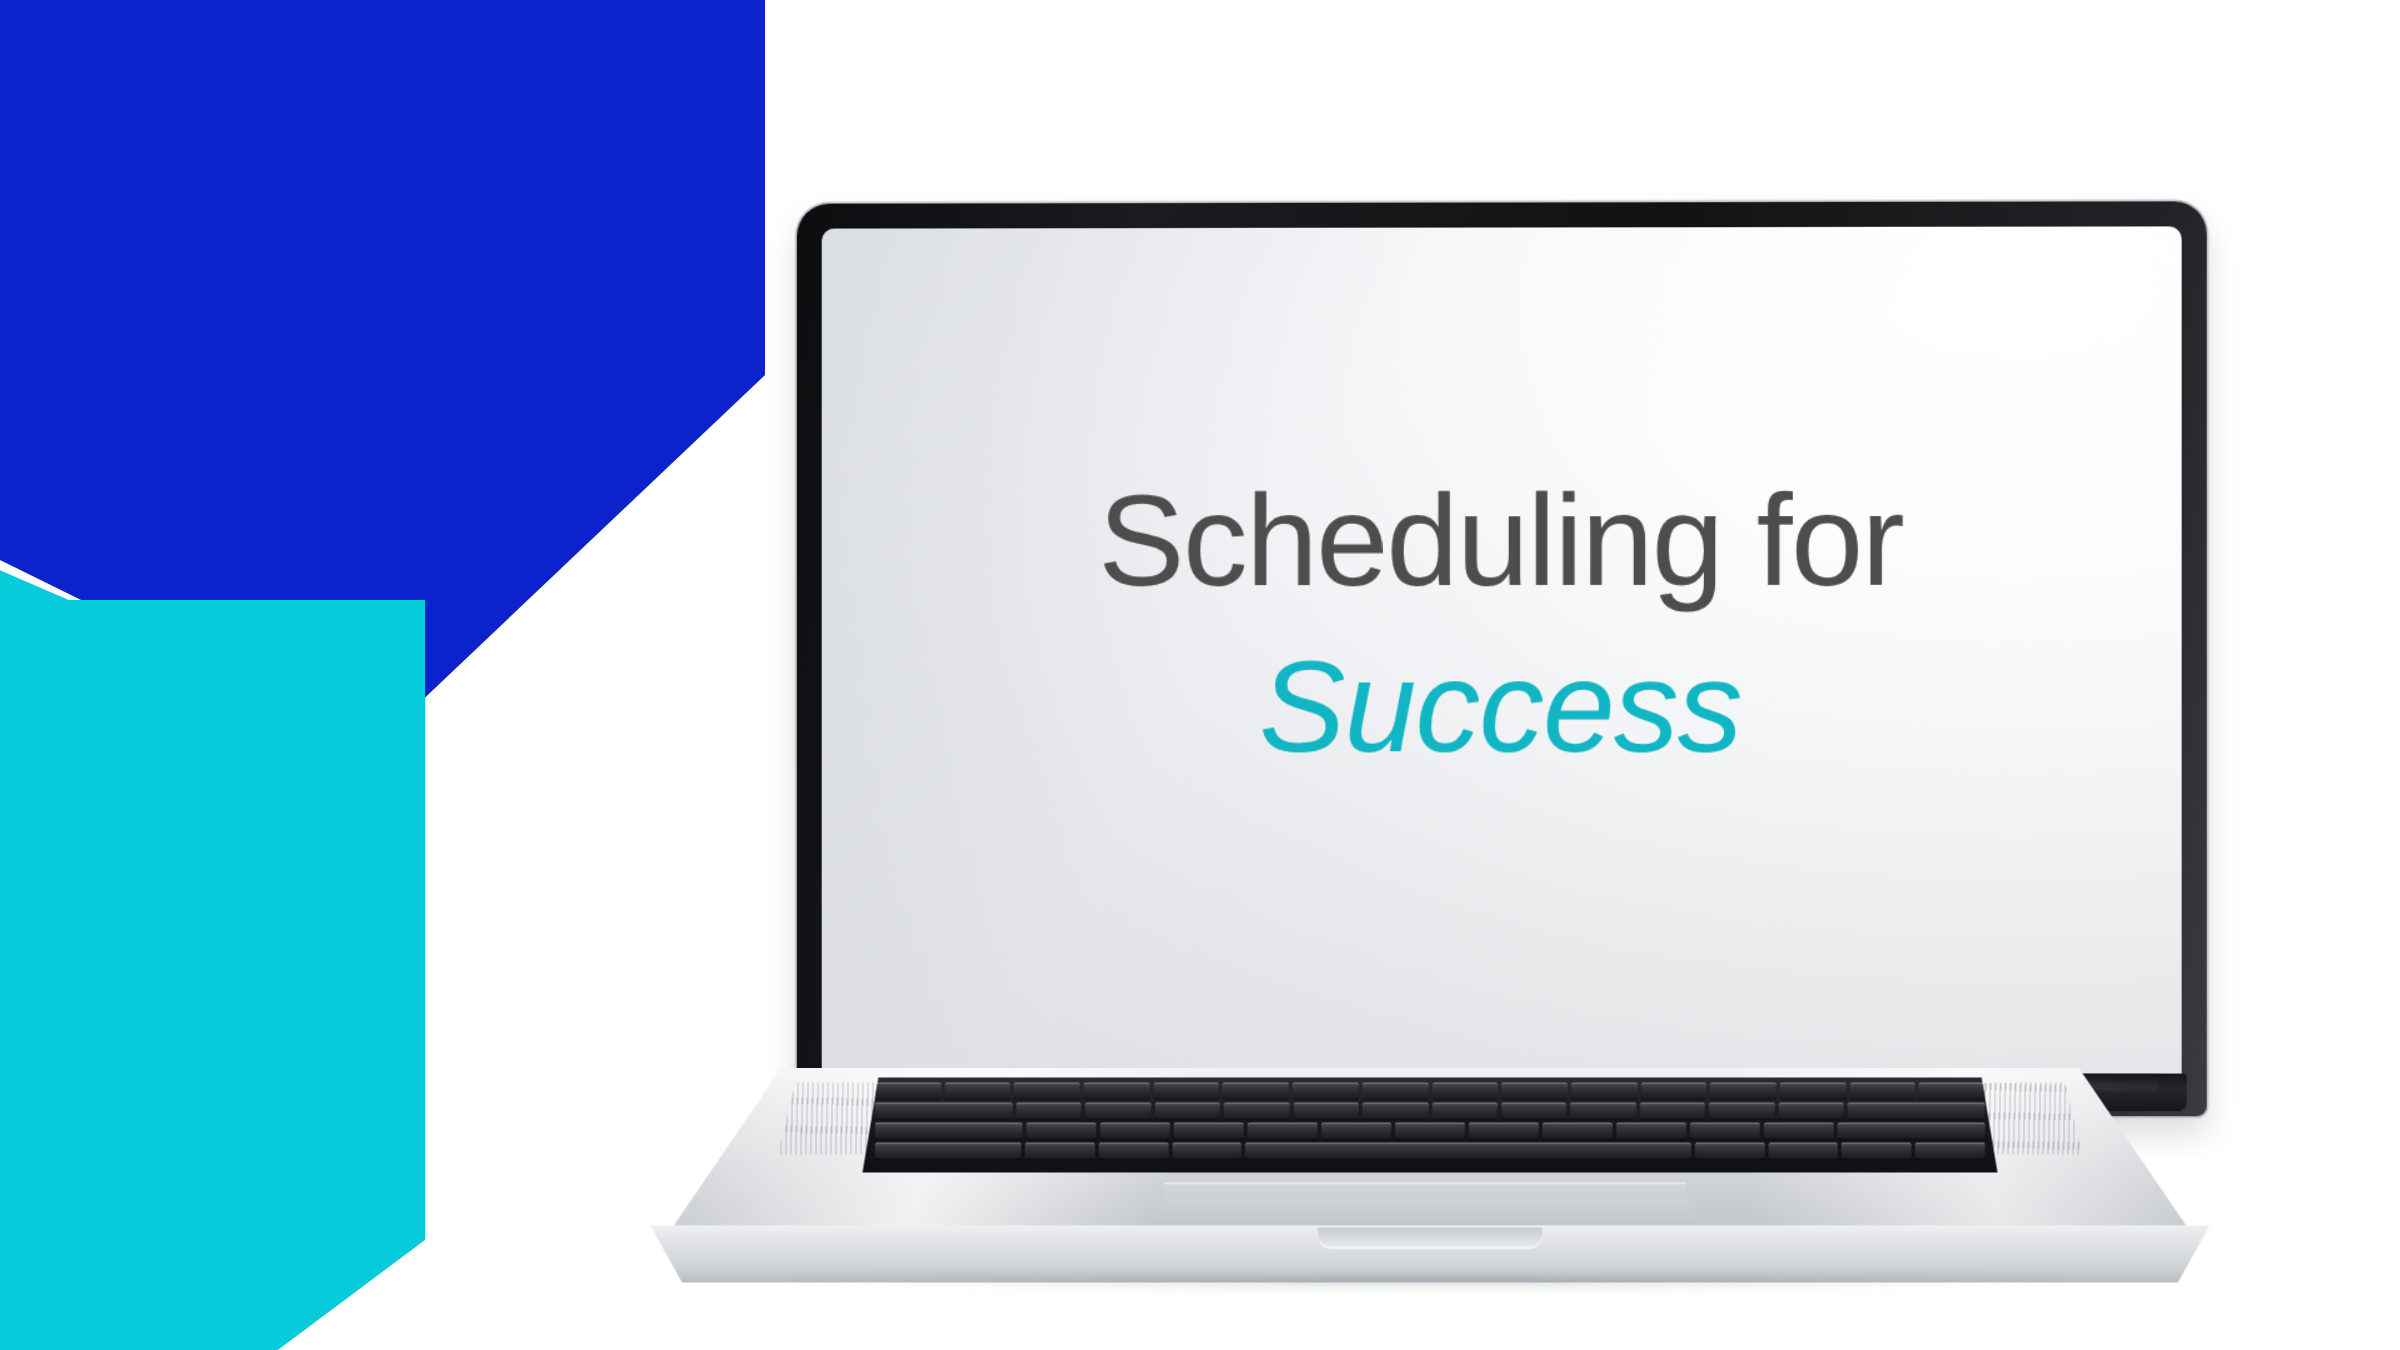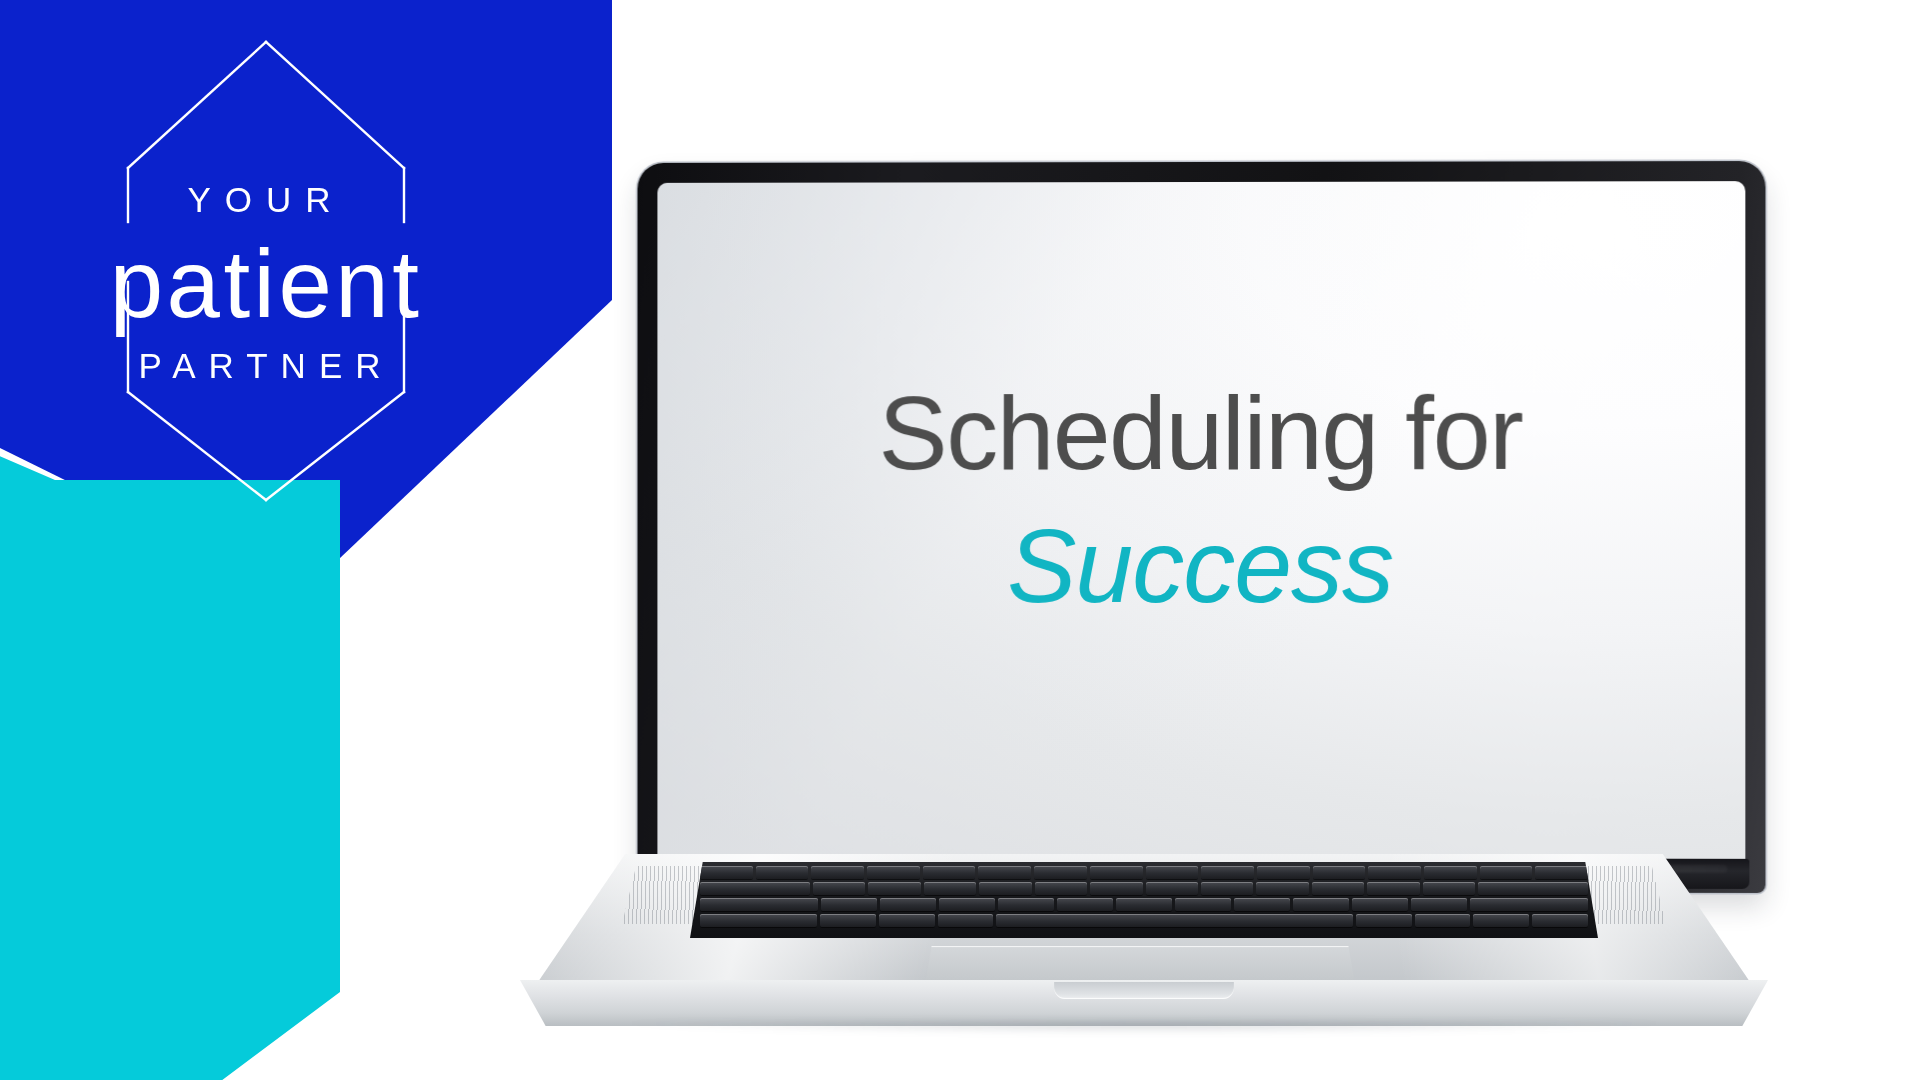--- a/index.html
+++ b/index.html
@@ -278,49 +278,20 @@
 
 <div id="stage">
 
   <svg class="shape-layer" viewBox="0 0 1920 1080" width="1920" height="1080" aria-hidden="true">
 
     <polygon points="-300,-360 255,-360 612,-40 612,300 300,596 -300,300" fill="#0b22cc"></polygon>
 
     <polygon points="-360,300 55,480 340,480 340,992 142,1140 -360,1140" fill="#05cbda"></polygon>
   </svg>
 
-  <div id="logo-lockup">
-    <svg class="logo-svg" viewBox="0 0 620 620" width="620" height="620" aria-hidden="true">
-
-      <g fill="none" stroke="#ffffff" stroke-width="2.4" stroke-linecap="square">
-
-        <path d="M 128,168 L 266,42"></path>
-
-        <path d="M 266,42 L 404,168"></path>
-
-        <path d="M 404,168 L 404,222"></path>
-
-        <path d="M 404,282 L 404,392"></path>
-
-        <path d="M 404,392 L 266,500"></path>
-
-        <path d="M 266,500 L 128,392"></path>
-
-        <path d="M 128,392 L 128,282"></path>
-
-        <path d="M 128,168 L 128,222"></path>
-      </g>
-
-      <text class="logo-word-your" x="266" y="212" text-anchor="middle" font-size="35" letter-spacing="14">YOUR</text>
-
-      <text class="logo-word-patient" x="266" y="317" text-anchor="middle" font-size="96" letter-spacing="3.5">patient</text>
-
-      <text class="logo-word-partner" x="266" y="378" text-anchor="middle" font-size="35" letter-spacing="13">PARTNER</text>
-    </svg>
-  </div>
 
   <div id="laptop">
 
     <div id="laptop-lid">
 
       <div id="laptop-screen">
         <div id="screen-content">
           <div class="headline">Scheduling for</div>
           <div class="headline-accent">Success</div>
         </div>

